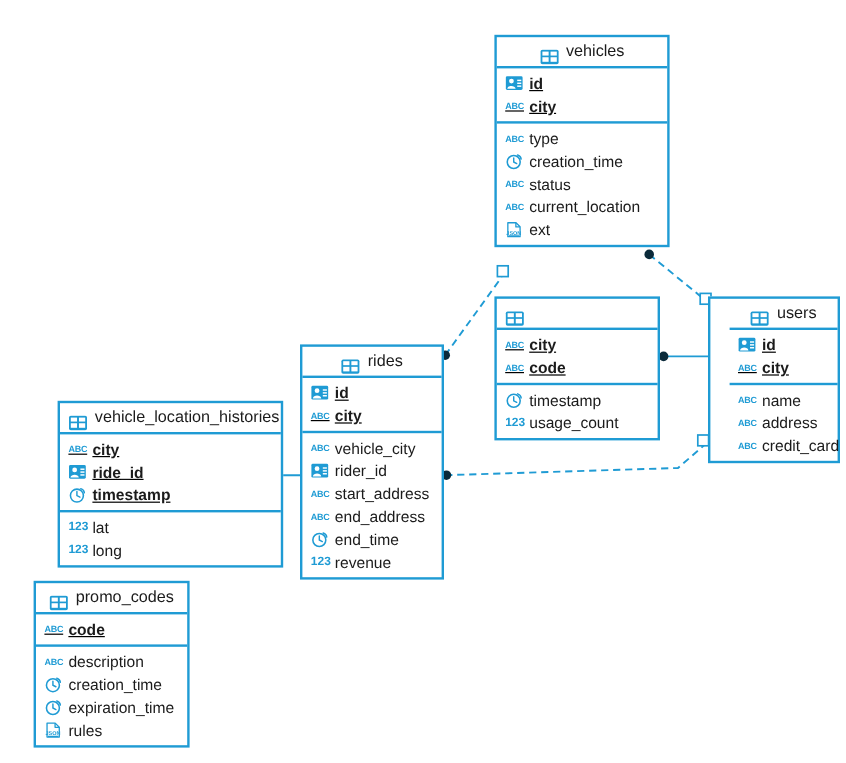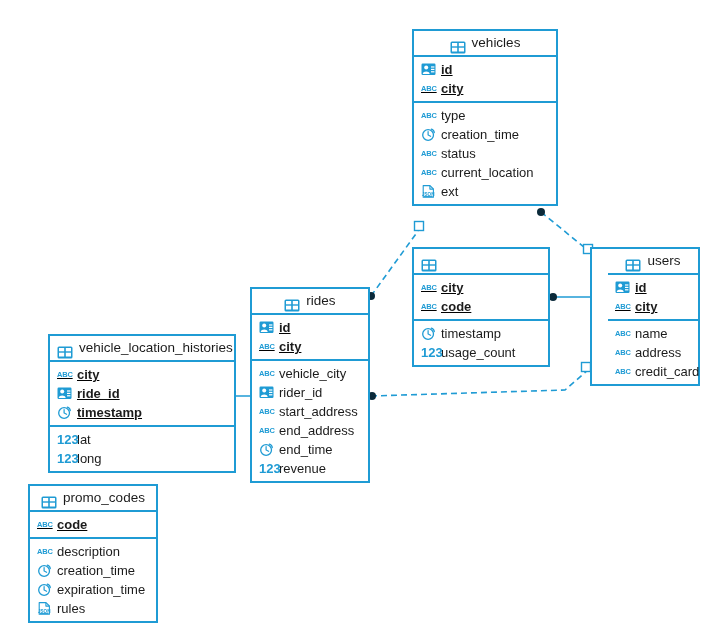--- a/index.html
+++ b/index.html
@@ -85,21 +85,21 @@
   }
   .ficon svg { display: block; }
   
   .hicon {
     display: inline-block;
     width: 16px;
     height: 13px;
     flex: 0 0 16px;
   }
   .num-ico {
-    font-size: 13px;
+    font-size: 10px;
     font-weight: bold;
     color: #1f9bd4;
     letter-spacing: 0px;
     line-height: 15px;
     display: block;
     text-align: left;
   }
   .abc-ico {
     font-size: 7.5px;
     font-weight: bold;

